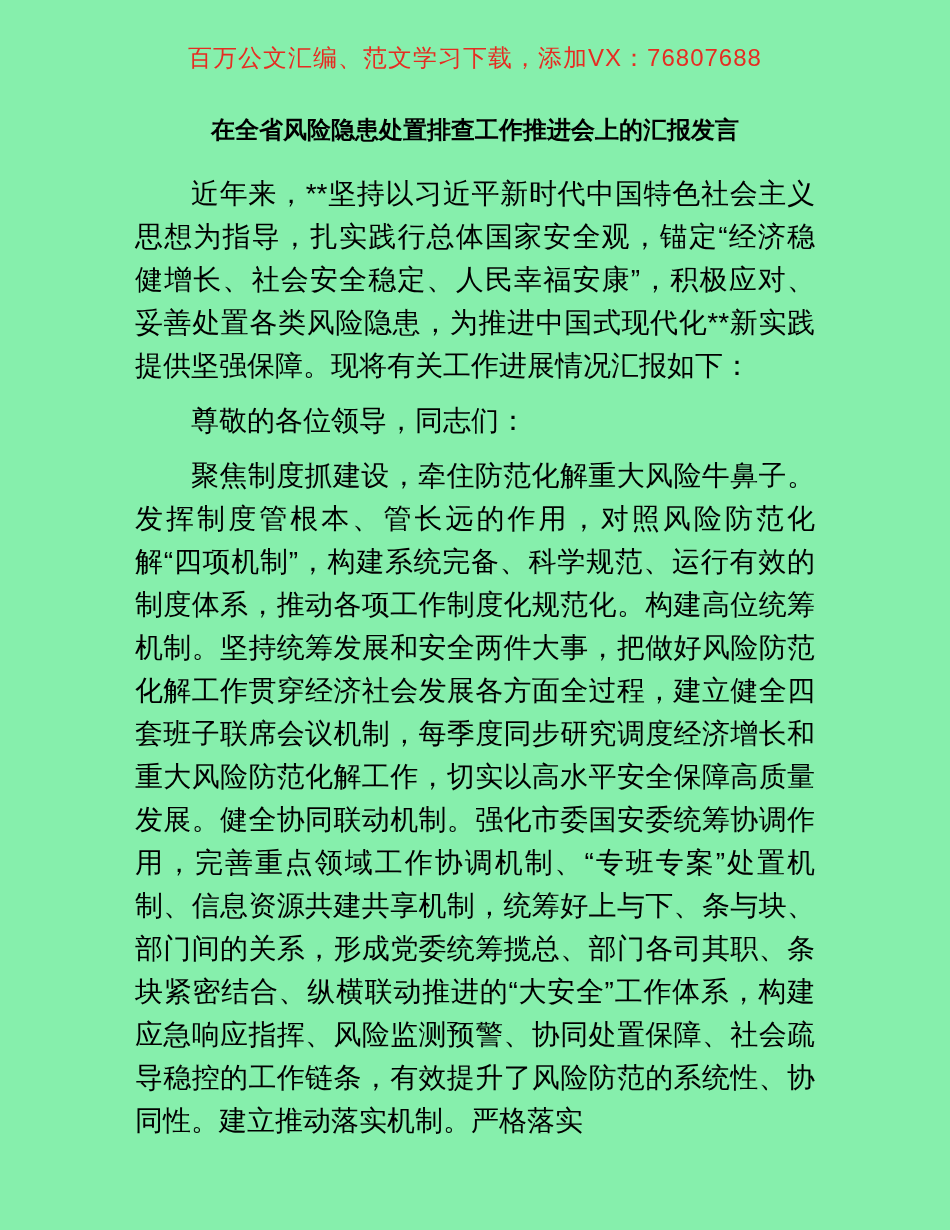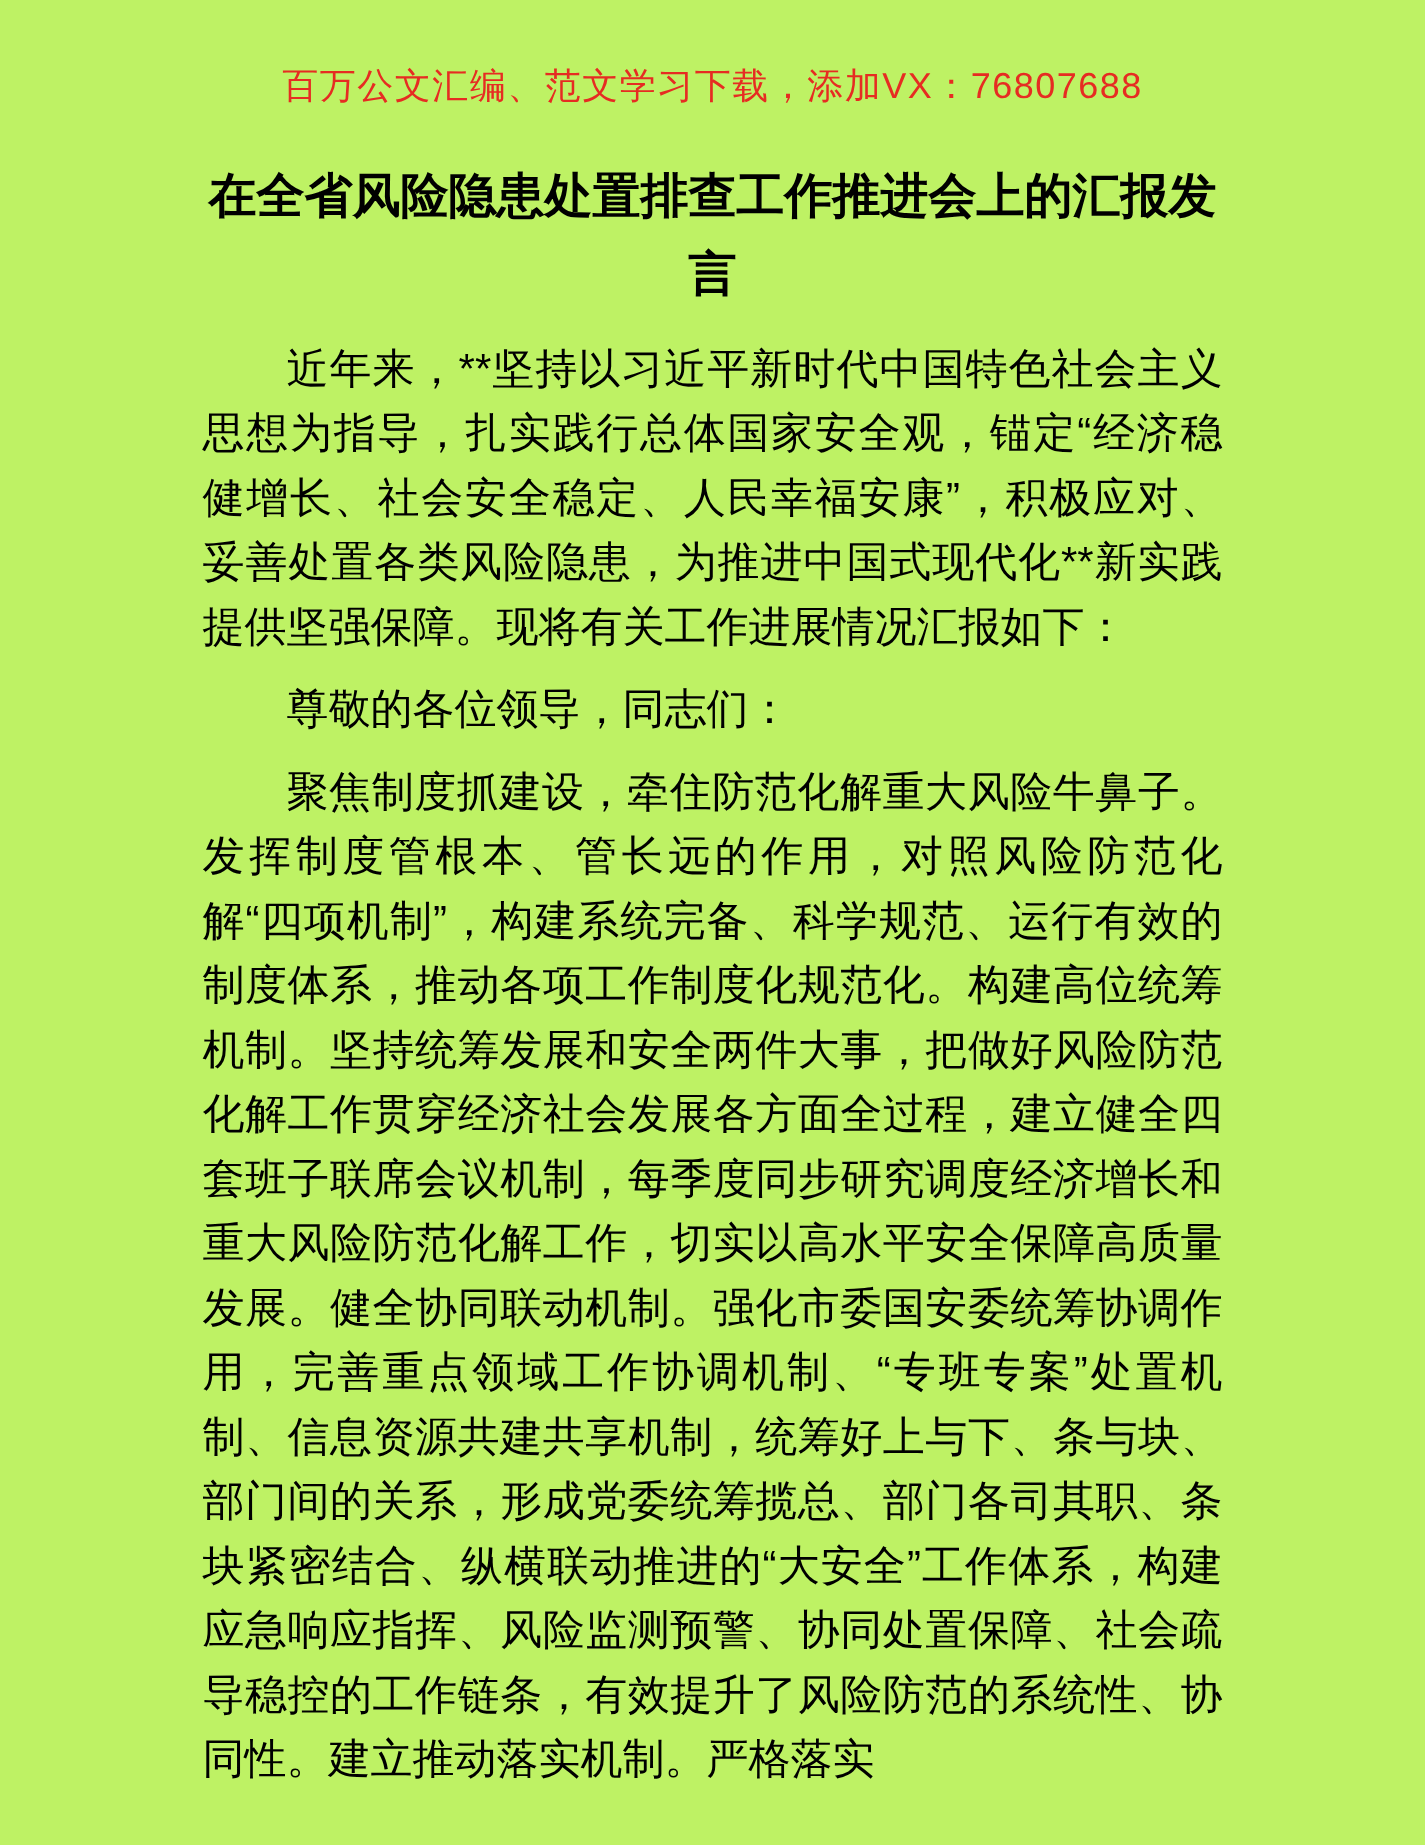--- a/index.html
+++ b/index.html
@@ -9,35 +9,35 @@
     font-family: "Liberation Sans", "DejaVu Sans", sans-serif;
   }
   body {
     height: 1230px;
     overflow: hidden;
     color: #000000;
   }
   .page {
     width: 950px;
     height: 1230px;
-    background: #bef264;
+    background: #86efac;
     padding: 42px 135px 0 135px;
   }
   .promo-notice {
     text-align: center;
     font-size: 24px;
     line-height: 32px;
     color: #e62c22;
     letter-spacing: 1px;
     white-space: nowrap;
   }
   .doc-title {
     margin: 30px auto 16px auto;
     max-width: 700px;
-    font-size: 32px;
+    font-size: 24px;
     line-height: 52px;
     font-weight: bold;
     text-align: center;
     word-break: break-all;
     color: #000000;
   }
   .doc-body p {
     font-size: 28px;
     line-height: 43px;
     text-align: justify;

